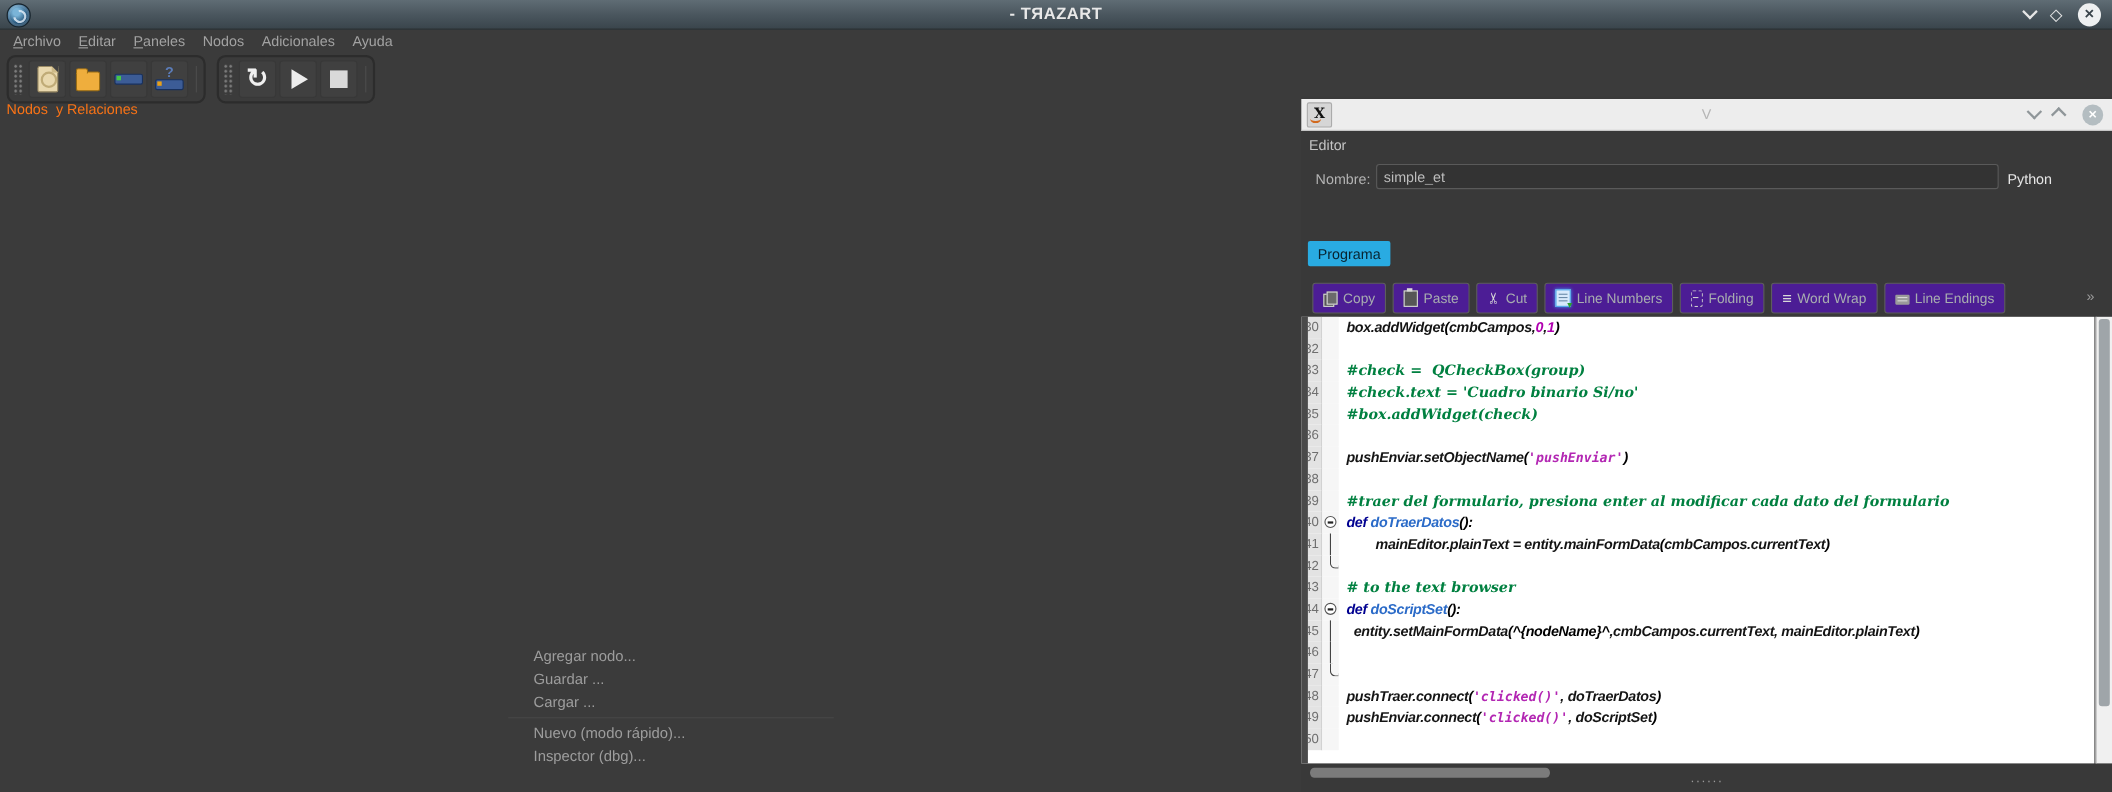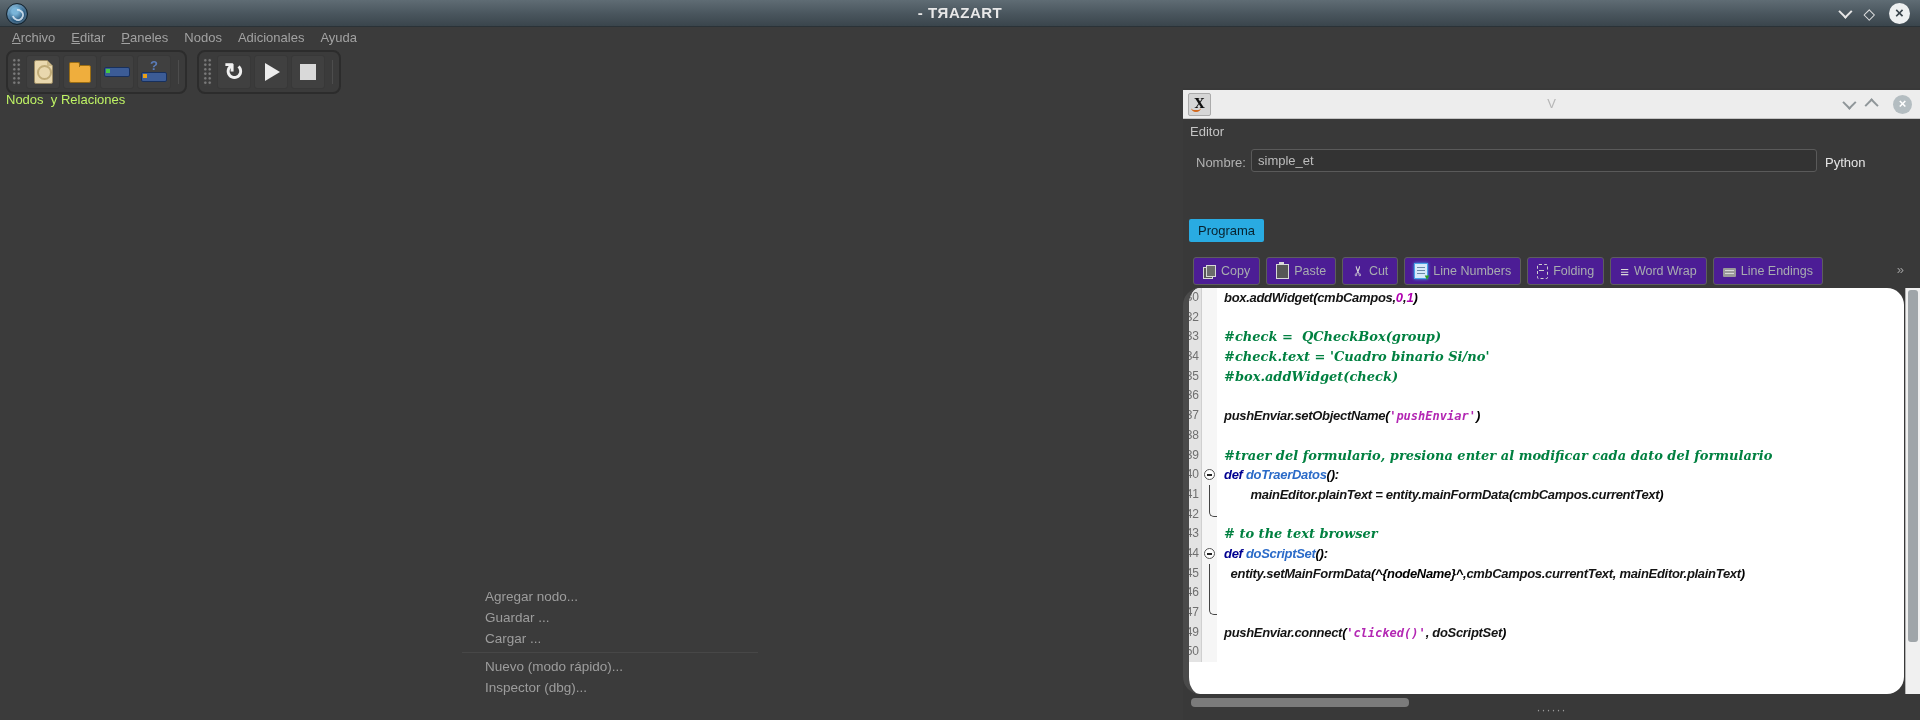--- a/index.html
+++ b/index.html
@@ -50,21 +50,21 @@
     border:1px solid #9a6d14;border-bottom:none;border-radius:2px 2px 0 0;}
   .icon-widgetbar{width:24px;height:8px;background:#3c5c96;border:1px solid #18305c;border-radius:2px;position:relative;}
   .icon-widgetbar i{position:absolute;left:1px;top:1px;width:4px;height:4px;}
   .icon-widgetbar i.green{background:#46c646;}
   .icon-widgetbar i.orange{background:#e8a018;}
   .qmark{position:absolute;left:50%;transform:translateX(-50%);top:2px;color:#5b7cb8;font-size:13px;font-weight:700;}
   .icon-reload{color:#f0f0f0;font-size:24px;line-height:24px;font-weight:700;}
   .icon-play{width:0;height:0;border-left:15px solid #ececec;border-top:9px solid transparent;border-bottom:9px solid transparent;margin-left:3px;}
   .icon-stop{width:16px;height:16px;background:#d9d9d9;}
 
-  .leftpanel-title{position:absolute;left:6px;top:92px;color:#bef264;font-size:13px;white-space:pre;}
+  .leftpanel-title{position:absolute;left:6px;top:92px;color:#f97316;font-size:13px;white-space:pre;}
 
   
   .ctxmenu{position:absolute;left:460px;top:586px;width:300px;}
   .ctx-item{height:21px;line-height:21px;padding-left:25px;color:#9d9d9d;font-size:13.5px;}
   .ctx-sep{border-top:1px solid #474747;margin:3px 2px;}
 
   
   .panel{position:absolute;left:1183px;top:88px;width:737px;height:632px;background:#393939;}
   .phead{position:absolute;left:0;top:2px;right:0;height:28px;background:#ededed;border-bottom:1px solid #c4c4c4;}
   .pxbtn{position:absolute;left:5px;top:3px;width:21px;height:21px;background:#d6d6d6;border:1px solid #ababab;
@@ -100,21 +100,21 @@
   .ic-ln::after{content:'▾';position:absolute;right:-2px;bottom:-4px;color:#2ca02c;font-size:9px;}
   .ic-fold{width:9px;height:13px;border:1px dashed #cfcfcf;border-radius:2px;position:relative;}
   .ic-fold::before{content:'';position:absolute;left:1px;top:5px;width:5px;height:1px;background:#cfcfcf;}
   .ic-wrap{font-size:15px;font-weight:700;line-height:13px;}
   .ic-le{width:13px;height:9px;background:#9a9a9a;border-radius:1px;position:relative;margin-top:2px;}
   .ic-le::before{content:'';position:absolute;left:2px;top:2px;width:9px;height:1px;background:#d8d8d8;box-shadow:0 3px 0 #d8d8d8;}
   .eoverflow{position:absolute;right:16px;top:174px;color:#9a9a9a;font-size:13px;}
 
   
   .code{position:absolute;left:0;top:200px;width:721px;height:406px;background:#fff;
-    border-left:6px solid #4a4a4a;box-sizing:border-box;overflow:hidden;border-radius:17px;}
+    border-left:6px solid #4a4a4a;box-sizing:border-box;overflow:hidden;}
   .row{display:flex;height:19.7px;flex:none;}
   .gut{width:12px;flex:none;background:#e3e3e3;border-right:1px solid #d0d0d0;position:relative;overflow:hidden;}
   .gut span{position:absolute;right:2px;top:0;line-height:19.7px;font-size:12px;color:#6f6f6f;white-space:nowrap;}
   .foldcol{width:15px;flex:none;background:#f6f6f6;position:relative;}
   .fm{position:absolute;left:2px;top:4px;width:11px;height:11px;border:1px solid #555;border-radius:50%;
     background:#fff;box-sizing:border-box;}
   .fm::after{content:'';position:absolute;left:2px;right:2px;top:4px;height:1.6px;background:#222;}
   .fl{position:absolute;left:7px;top:0;bottom:0;width:1px;background:#444;}
   .fe{position:absolute;left:7px;top:0;width:7px;height:58%;border-left:1px solid #444;
     border-bottom:1px solid #444;border-bottom-left-radius:5px;}
@@ -388,20 +388,27 @@
             <span class="gut">
               <span>47</span>
             </span>
             <span class="foldcol">
               <i class="fe"></i>
             </span>
             <span class="codetext"></span>
           </div>
           <div class="row">
             <span class="gut">
+              <span>48</span>
+            </span>
+            <span class="foldcol"></span>
+            <span class="codetext"><span class="tk-p">pushTraer.connect</span><span class="tk-b">(</span><span class="tk-s">'clicked()'</span><span class="tk-p">, doTraerDatos</span><span class="tk-b">)</span></span>
+          </div>
+          <div class="row">
+            <span class="gut">
               <span>49</span>
             </span>
             <span class="foldcol"></span>
             <span class="codetext"><span class="tk-p">pushEnviar.connect</span><span class="tk-b">(</span><span class="tk-s">'clicked()'</span><span class="tk-p">, doScriptSet</span><span class="tk-b">)</span></span>
           </div>
           <div class="row">
             <span class="gut">
               <span>50</span>
             </span>
             <span class="foldcol"></span>

